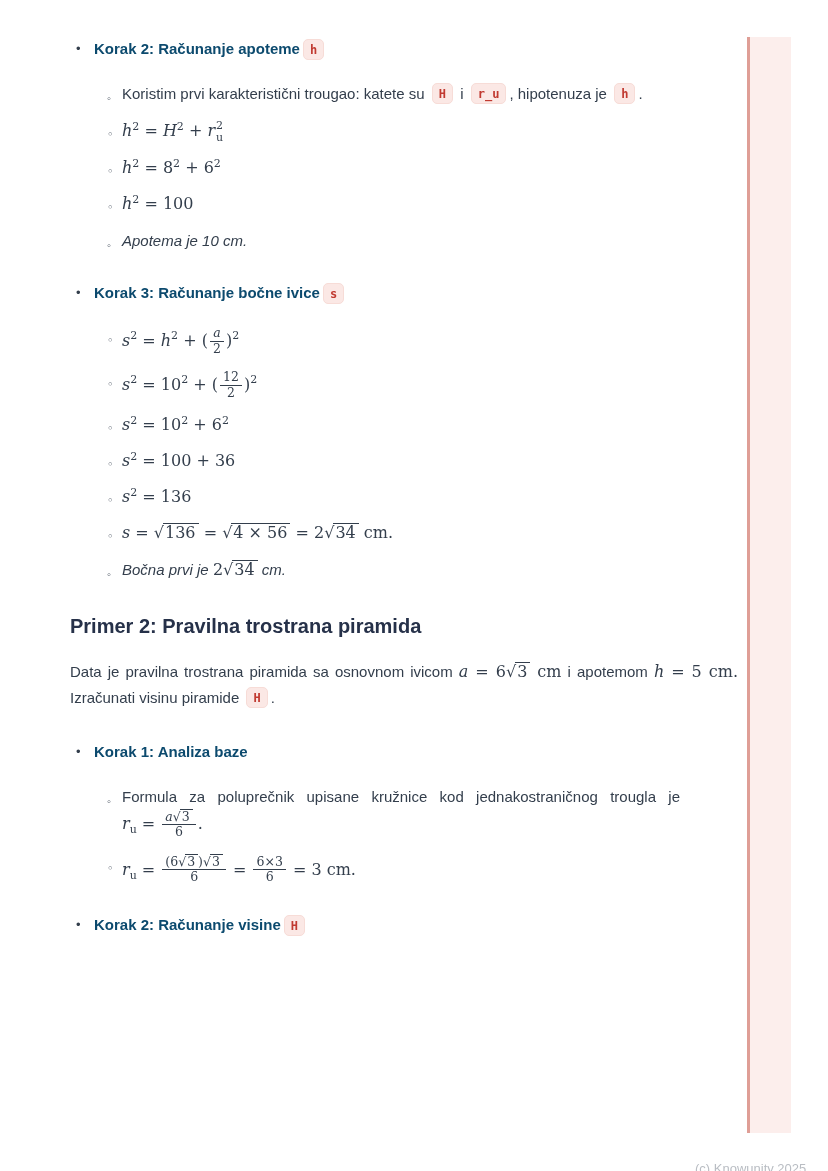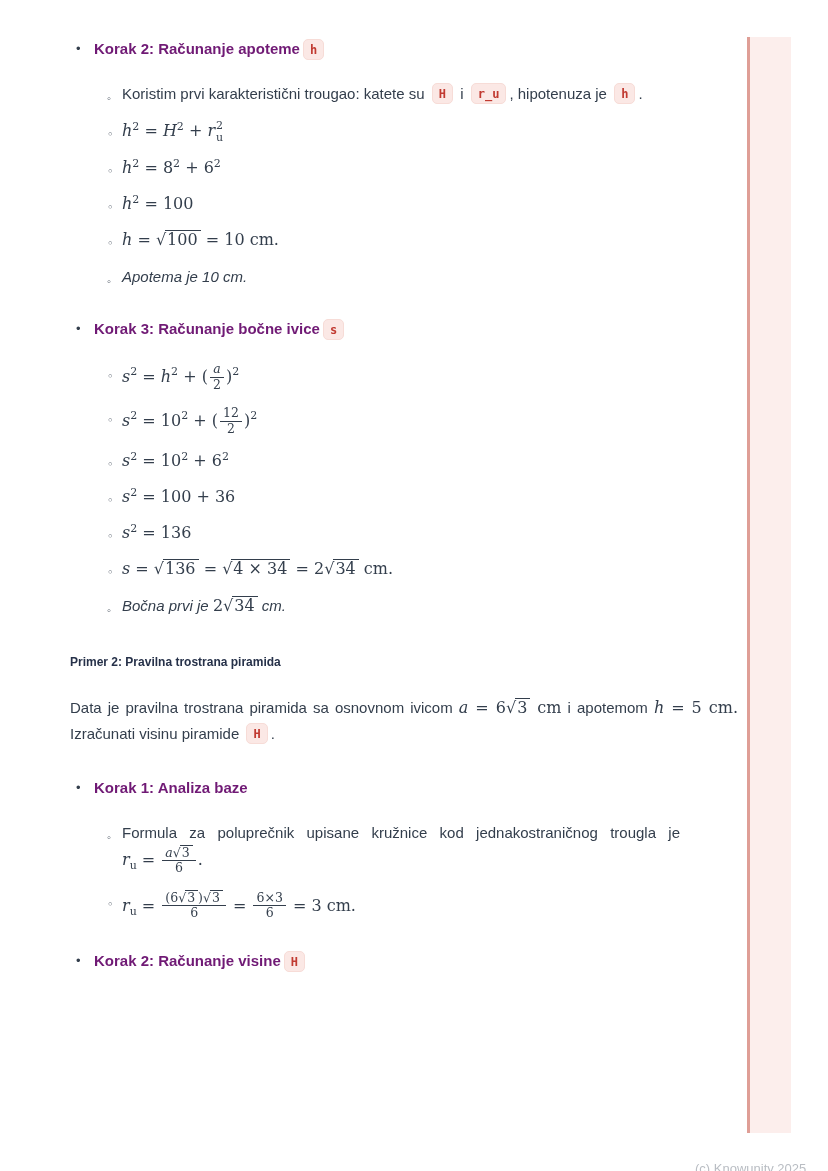--- a/index.html
+++ b/index.html
@@ -8,21 +8,21 @@
     font-family:"Liberation Sans",sans-serif;color:#333e4c;font-size:15px;
     overflow:hidden;
   }
   .doc{position:absolute;left:70px;top:38px;width:668px;z-index:1;}
 
   
   .sec{margin-top:30px;}
   .sec:first-child{margin-top:0;}
   .l1head{display:flex;align-items:center;padding-left:6px;line-height:22px;}
   .l1dot{width:18px;color:#333e4c;font-size:13px;flex:0 0 auto;}
-  .l1title{font-weight:bold;color:#701a75;font-size:15px;}
+  .l1title{font-weight:bold;color:#0c4a6e;font-size:15px;}
 
   
   .l2{list-style:none;margin:22px 0 0 37px;padding:0;width:573px;}
   .l2 li{position:relative;padding-left:15px;margin-top:13px;}
   .l2 li:first-child{margin-top:0;}
   .l2 li::before{content:"◦";position:absolute;left:0;top:4px;font-size:11px;color:#4b5562;}
   .txt{text-align:justify;line-height:24px;}
   .eq{font-family:"DejaVu Serif","Liberation Serif",serif;font-size:16px;line-height:22px;margin-top:14px !important;}
   .eq i, .imath i{font-family:"DejaVu Serif","Liberation Serif",serif;}
   .note{font-style:italic;line-height:22px;margin-top:15px !important;}
@@ -42,21 +42,21 @@
   .eq sub,.imath sub{font-size:11px;line-height:0;}
   .msubsup{display:inline-block;vertical-align:-0.45em;line-height:1.05;font-size:11px;text-align:left;margin-left:1px;}
   .msubsup span{display:block;}
   .mfrac{display:inline-block;vertical-align:-0.55em;text-align:center;line-height:1.15;font-size:12.5px;margin:0 2px;}
   .mfrac .mnum{display:block;padding:0 3px;}
   .mfrac .mden{display:block;border-top:1px solid currentColor;padding:0 3px;}
   .msqrt{white-space:nowrap;}
   .mbar{border-top:1.4px solid currentColor;padding:0 3px 0 2px;margin-left:-1px;display:inline-block;line-height:1.1;}
 
   
-  .h2{font-weight:bold;color:#263149;font-size:12px;margin:34px 0 0 0;line-height:22px;}
+  .h2{font-weight:bold;color:#263149;font-size:20px;margin:34px 0 0 0;line-height:22px;}
   .para{margin:22px 0 0 0;width:668px;text-align:justify;line-height:26px;}
 
   
   .strip{
     position:absolute;left:747px;top:37px;width:41px;height:1096px;
     background:rgba(249,224,220,0.55);border-left:3px solid rgba(217,143,135,0.85);
     z-index:3;
   }
 
   
@@ -73,38 +73,37 @@
       <span class="l1title">Korak 2: Računanje apoteme</span>
       <span class="code">h</span>
     </div>
     <ul class="l2">
       <li class="txt">
         <span>Koristim prvi karakteristični trougao: katete su </span><span class="code">H</span><span> i </span><span class="code">r_u</span><span>, hipotenuza je </span><span class="code">h</span><span>.</span>
       </li>
       <li class="eq"><i>h</i><sup>2</sup> = <i>H</i><sup>2</sup> + <i>r</i><span class="msubsup"><span>2</span><span>u</span></span></li>
       <li class="eq"><i>h</i><sup>2</sup> = 8<sup>2</sup> + 6<sup>2</sup></li>
       <li class="eq"><i>h</i><sup>2</sup> = 100</li>
-      <li class="eq"><i>h</i> = <span class="msqrt">√<span class="mbar">100</span></span> = 10 cm.</li>
       <li class="note">Apotema je 10 cm.</li>
     </ul>
   </div>
 
   <div class="sec">
     <div class="l1head">
       <span class="l1dot">•</span>
       <span class="l1title">Korak 3: Računanje bočne ivice</span>
       <span class="code">s</span>
     </div>
     <ul class="l2">
       <li class="eq"><i>s</i><sup>2</sup> = <i>h</i><sup>2</sup> + (<span class="mfrac"><span class="mnum"><i>a</i></span><span class="mden">2</span></span>)<sup>2</sup></li>
       <li class="eq"><i>s</i><sup>2</sup> = 10<sup>2</sup> + (<span class="mfrac"><span class="mnum">12</span><span class="mden">2</span></span>)<sup>2</sup></li>
       <li class="eq"><i>s</i><sup>2</sup> = 10<sup>2</sup> + 6<sup>2</sup></li>
       <li class="eq"><i>s</i><sup>2</sup> = 100 + 36</li>
       <li class="eq"><i>s</i><sup>2</sup> = 136</li>
-      <li class="eq"><i>s</i> = <span class="msqrt">√<span class="mbar">136</span></span> = <span class="msqrt">√<span class="mbar">4 × 34</span></span> = 2<span class="msqrt">√<span class="mbar">34</span></span> cm.</li>
+      <li class="eq"><i>s</i> = <span class="msqrt">√<span class="mbar">136</span></span> = <span class="msqrt">√<span class="mbar">4 × 56</span></span> = 2<span class="msqrt">√<span class="mbar">34</span></span> cm.</li>
       <li class="note">
         <span>Bočna prvi je </span><span class="imath">2<span class="msqrt">√<span class="mbar">34</span></span></span><span> cm.</span>
       </li>
     </ul>
   </div>
 
   <div class="h2">Primer 2: Pravilna trostrana piramida</div>
   <p class="para">
     <span>Data je pravilna trostrana piramida sa osnovnom ivicom </span><span class="imath"><i>a</i> = 6<span class="msqrt">√<span class="mbar">3</span></span> cm</span><span> i apotemom </span><span class="imath"><i>h</i> = 5 cm.</span><span> Izračunati visinu piramide </span><span class="code">H</span><span>.</span>
   </p>

